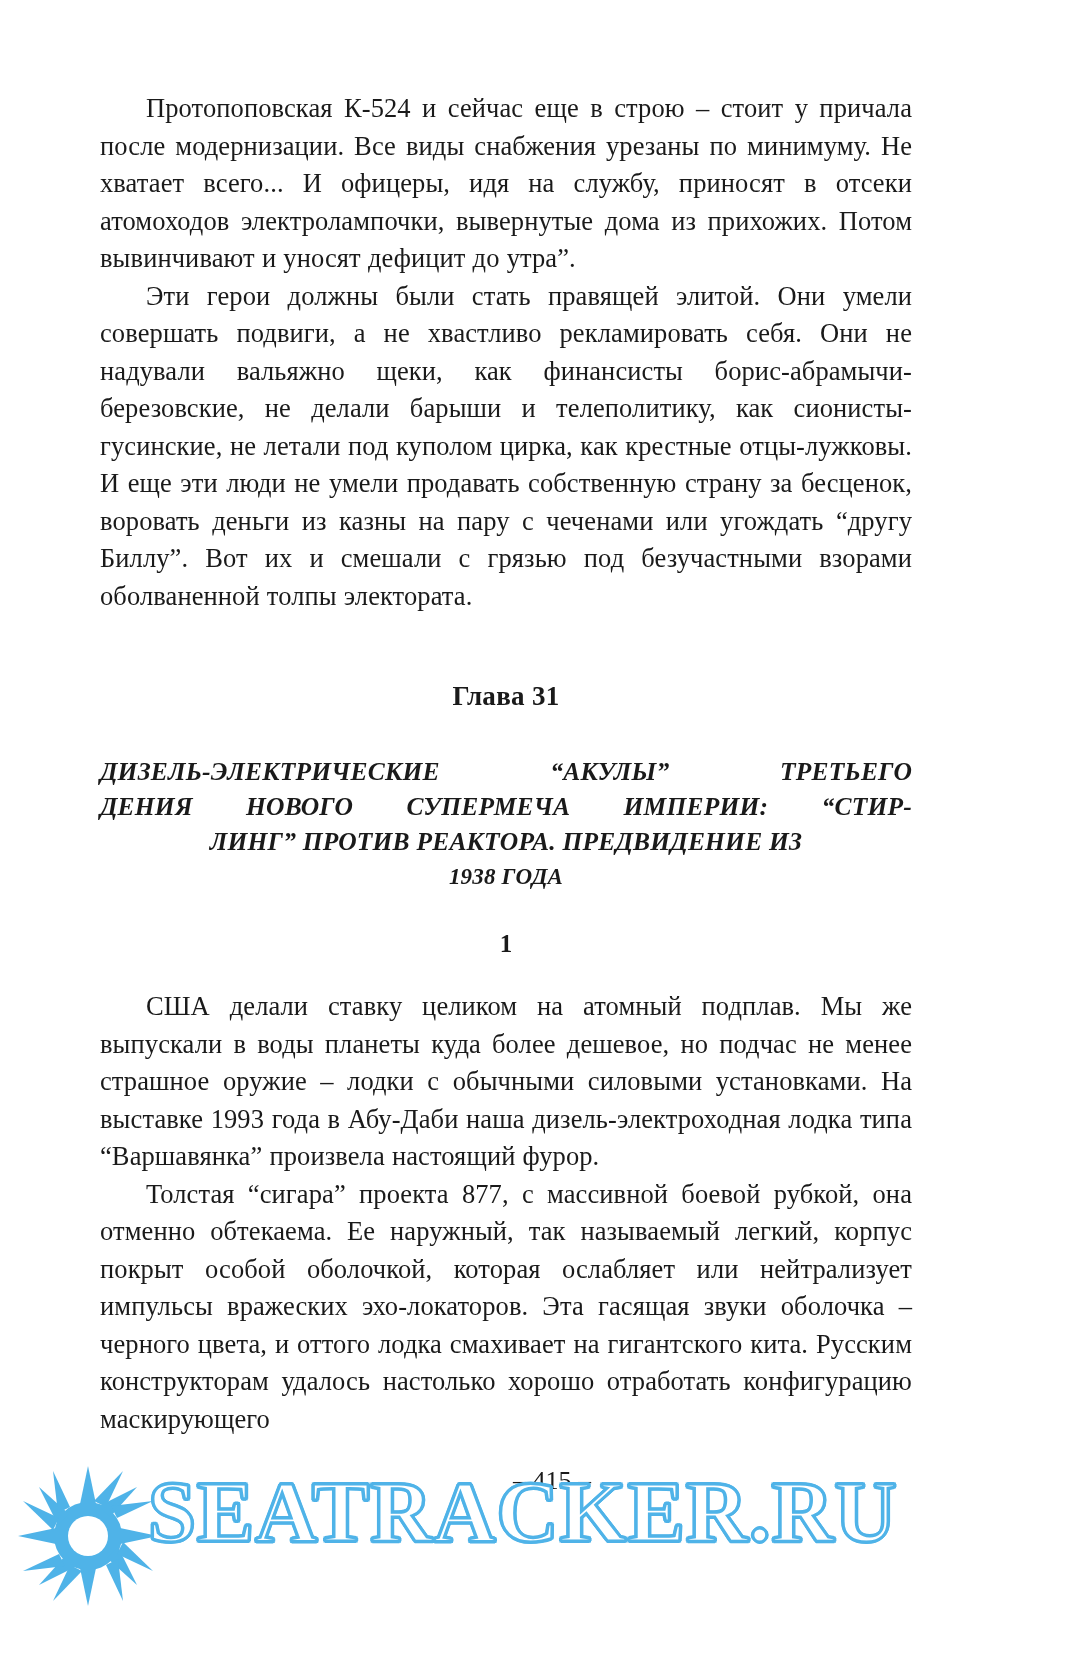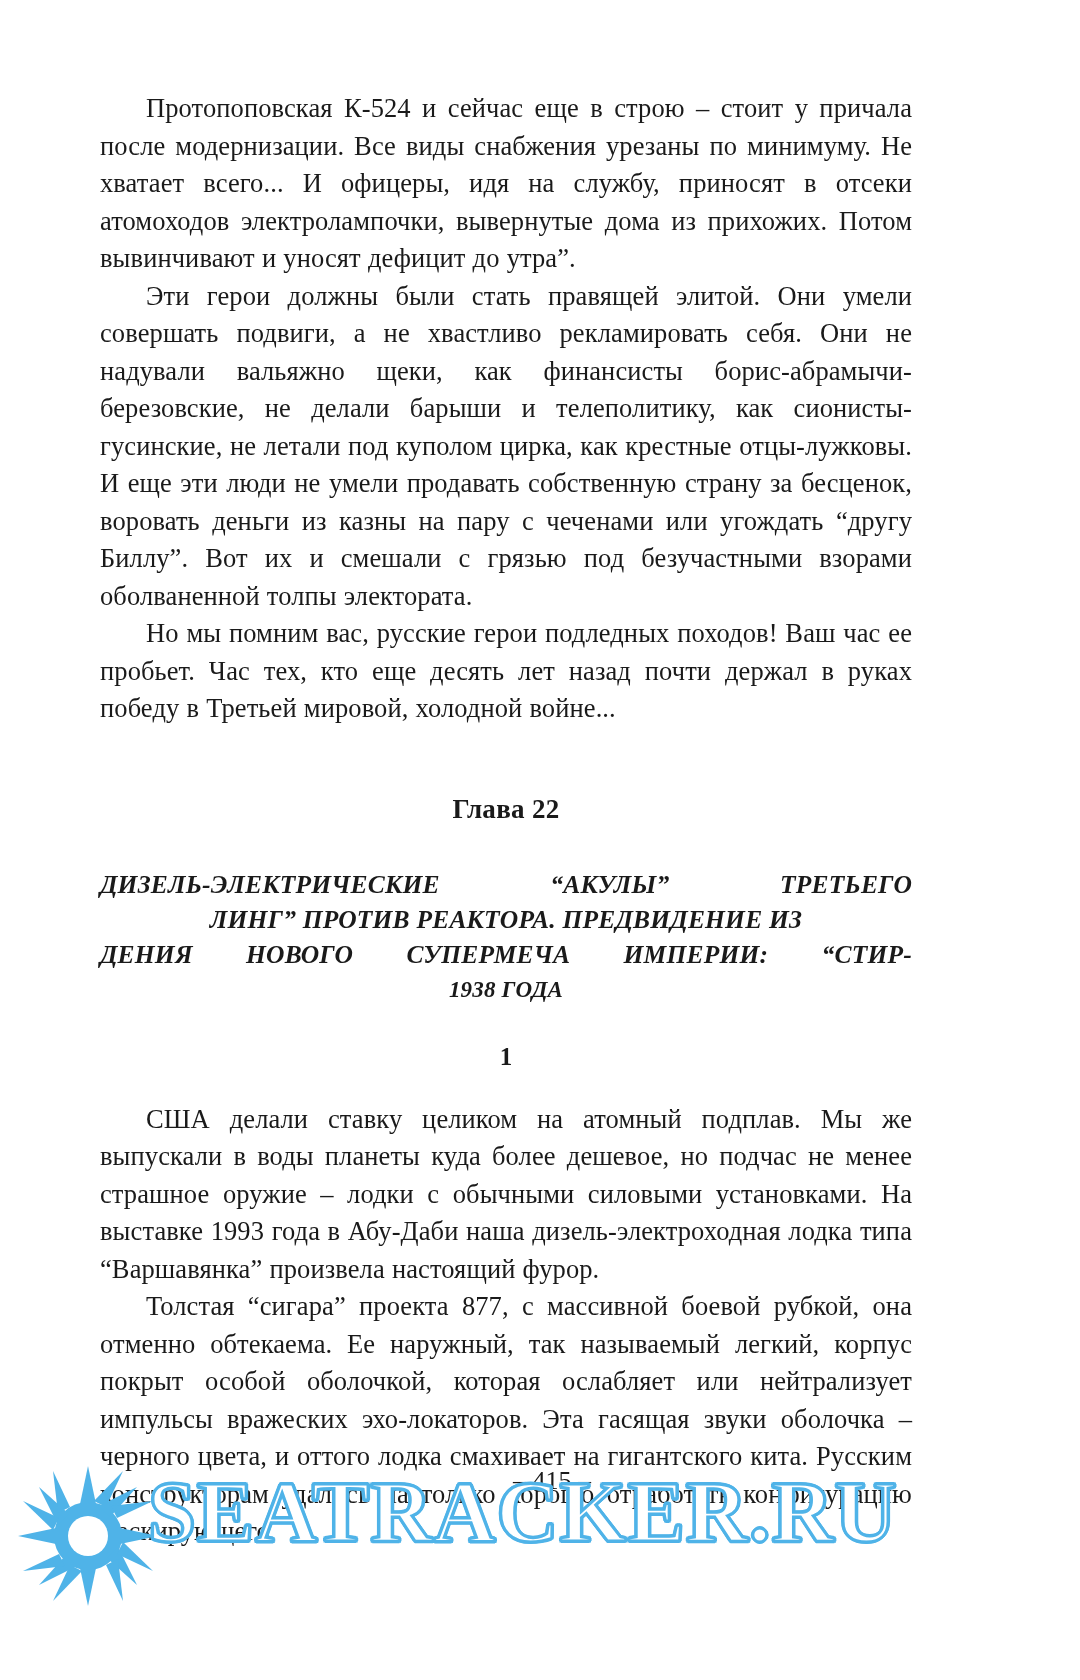--- a/index.html
+++ b/index.html
@@ -123,30 +123,29 @@
 </style>
 </head>
 <body>
 
 <div class="page">
 
   <div class="text-column">
 
     <p class="body-par">Протопоповская К-524 и сейчас еще в строю – стоит у причала после модернизации. Все виды снабжения урезаны по минимуму. Не хватает всего... И офицеры, идя на службу, приносят в отсеки атомоходов электролампочки, вывернутые дома из прихожих. Потом вывинчивают и уносят дефицит до утра”.</p>
     <p class="body-par">Эти герои должны были стать правящей элитой. Они умели совершать подвиги, а не хвастливо рекламировать себя. Они не надували вальяжно щеки, как финансисты борис-абрамычи-березовские, не делали барыши и телеполитику, как сионисты-гусинские, не летали под куполом цирка, как крестные отцы-лужковы. И еще эти люди не умели продавать собственную страну за бесценок, воровать деньги из казны на пару с чеченами или угождать “другу Биллу”. Вот их и смешали с грязью под безучастными взорами оболваненной толпы электората.</p>
-    <p class="body-par">Но мы помним вас, русские герои подледных походов! Ваш час ее пробьет. Час тех, кто еще десять лет назад почти держал в руках победу в Третьей мировой, холодной войне...</p>
 
     <div class="chapter-gap-before"></div>
-    <p class="chapter-title">Глава 22</p>
+    <p class="chapter-title">Глава 31</p>
     <div class="chapter-gap-after"></div>
 
     <div class="heading-block">
       <span class="heading-line">ДИЗЕЛЬ-ЭЛЕКТРИЧЕСКИЕ   “АКУЛЫ”   ТРЕТЬЕГО</span>
+      <span class="heading-line">ДЕНИЯ НОВОГО СУПЕРМЕЧА ИМПЕРИИ: “СТИР-</span>
       <span class="heading-line center">ЛИНГ” ПРОТИВ РЕАКТОРА. ПРЕДВИДЕНИЕ ИЗ</span>
-      <span class="heading-line">ДЕНИЯ НОВОГО СУПЕРМЕЧА ИМПЕРИИ: “СТИР-</span>
       <span class="heading-line center smallyear">1938 ГОДА</span>
     </div>
 
     <div class="gap-36"></div>
     <p class="section-number">1</p>
     <div class="gap-30"></div>
 
     <p class="body-par">США делали ставку целиком на атомный подплав. Мы же выпускали в воды планеты куда более дешевое, но подчас не менее страшное оружие – лодки с обычными силовыми установками. На выставке 1993 года в Абу-Даби наша дизель-электроходная лодка типа “Варшавянка” произвела настоящий фурор.</p>
     <p class="body-par">Толстая “сигара” проекта 877, с массивной боевой рубкой, она отменно обтекаема. Ее наружный, так называемый легкий, корпус покрыт особой оболочкой, которая ослабляет или нейтрализует импульсы вражеских эхо-локаторов. Эта гасящая звуки оболочка – черного цвета, и оттого лодка смахивает на гигантского кита. Русским конструкторам удалось настолько хорошо отработать конфигурацию маскирующего</p>
 

